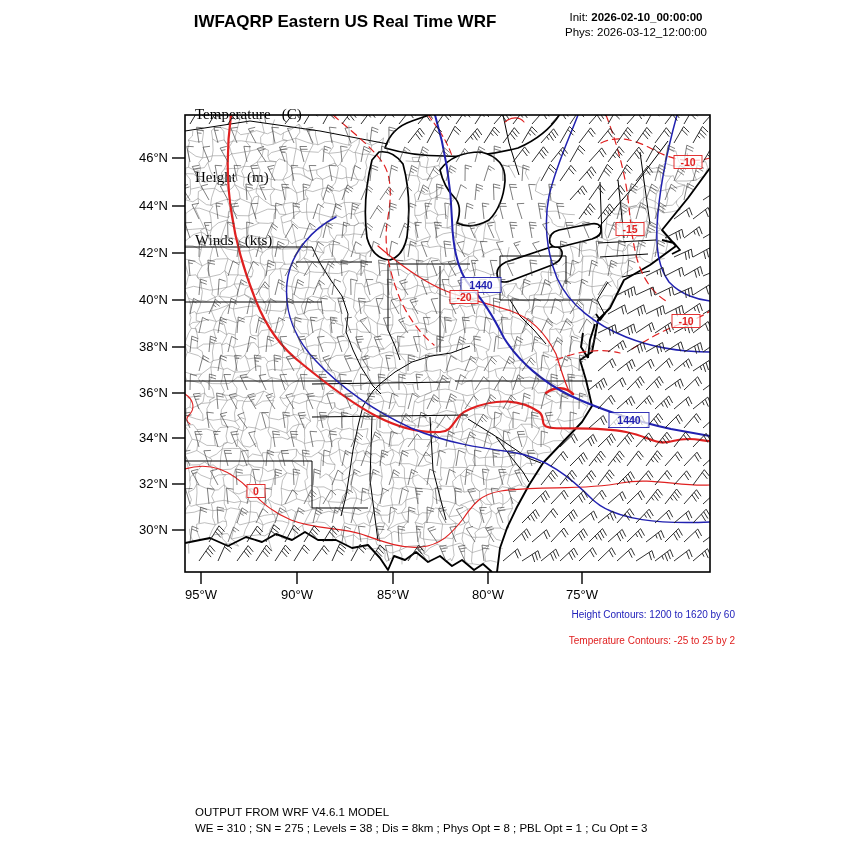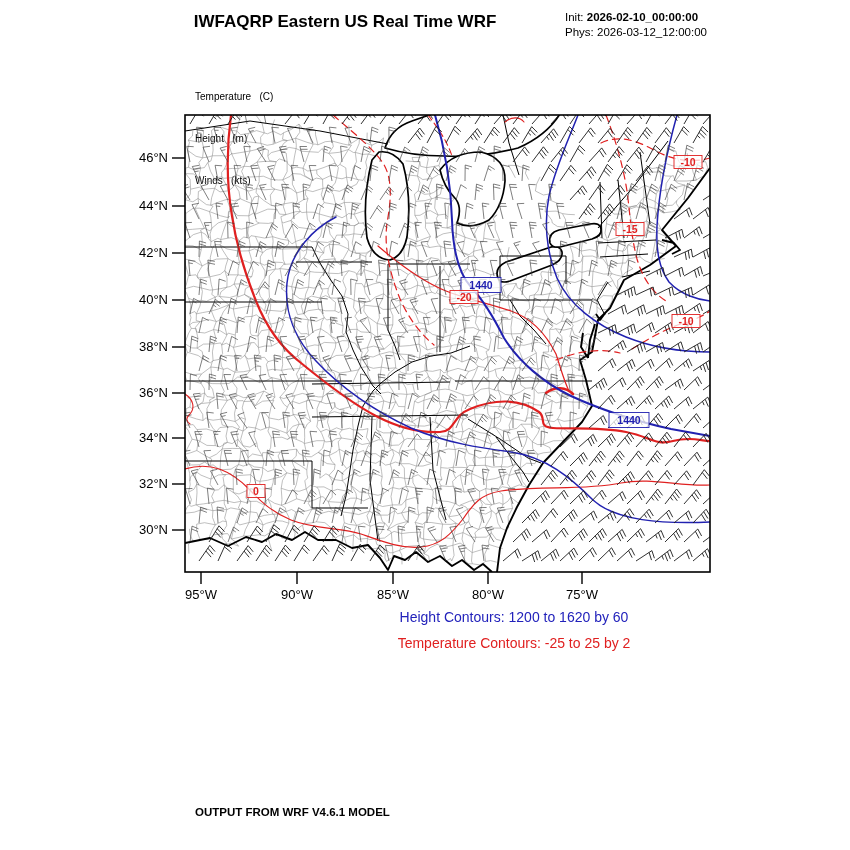--- a/index.html
+++ b/index.html
@@ -1,27 +1,27 @@
 <!DOCTYPE html>
 <html><head>
 <meta charset="utf-8">
 <style>
   html,body{margin:0;padding:0;background:#fff;}
   .page{position:relative;width:850px;height:850px;background:#fff;
         font-family:"Liberation Sans",sans-serif;color:#000;overflow:hidden;}
   .title{position:absolute;left:185px;top:12px;width:320px;text-align:center;
          font-size:17px;font-weight:bold;}
-  .initblock{position:absolute;right:143px;top:10px;text-align:left;
+  .initblock{position:absolute;right:143px;top:10px;text-align:center;
              font-size:11.5px;line-height:1.32;}
   .initblock b{font-weight:bold;}
-  .legend{position:absolute;left:195px;top:62px;font-size:10px;line-height:1.4;white-space:pre;}
-  .cinfo{position:absolute;right:136px;width:400px;text-align:center;font-size:14px;}
+  .legend{position:absolute;left:195px;top:62px;font-size:15px;line-height:1.4;white-space:pre;font-family:Liberation Serif, serif;}
+  .cinfo{position:absolute;right:115px;width:400px;text-align:right;font-size:10px;}
   .cinfo.h{top:609px;color:#2222bb;}
   .cinfo.t{top:635px;color:#e02020;}
-  .footer{position:absolute;left:195px;top:805px;font-size:11.5px;font-weight:bold;line-height:1.35;}
+  .footer{position:absolute;left:195px;top:805px;font-size:11.5px;font-weight:normal;line-height:1.35;}
   svg{position:absolute;left:0;top:0;}
   .axis-label{font-size:13px;fill:#000;}
 </style>
 </head>
 <body>
 
 <div class="page">
 
   <div class="title">IWFAQRP Eastern US Real Time WRF</div>
 
@@ -179,15 +179,16 @@
       <text x="488" y="599">80°W</text>
       <text x="582" y="599">75°W</text>
     </g>
   </svg>
 
   <div class="cinfo h">Height Contours: 1200 to 1620 by 60</div>
   <div class="cinfo t">Temperature Contours: -25 to 25 by 2</div>
 
   <div class="footer">
     <div>OUTPUT FROM WRF V4.6.1 MODEL</div>
+    <div>WE = 310 ; SN = 275 ; Levels = 38 ; Dis = 8km ; Phys Opt = 8 ; PBL Opt = 1 ; Cu Opt = 3</div>
   </div>
 
 </div>
 
 </body></html>

